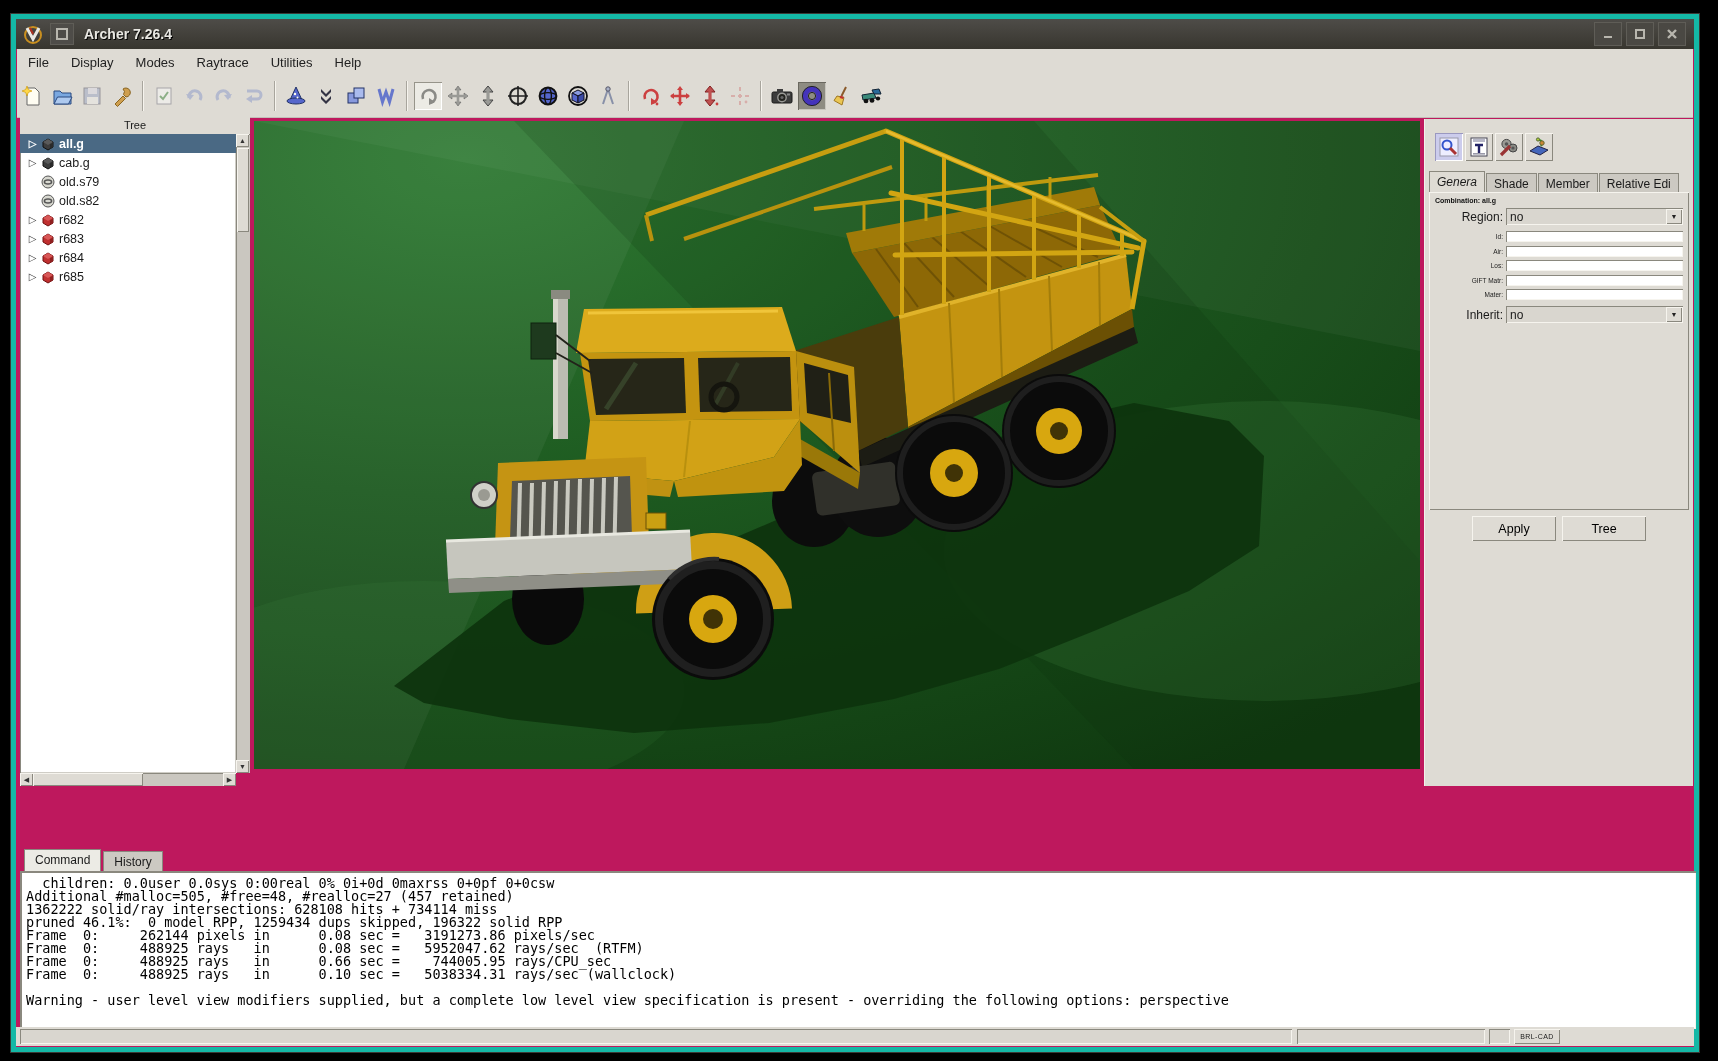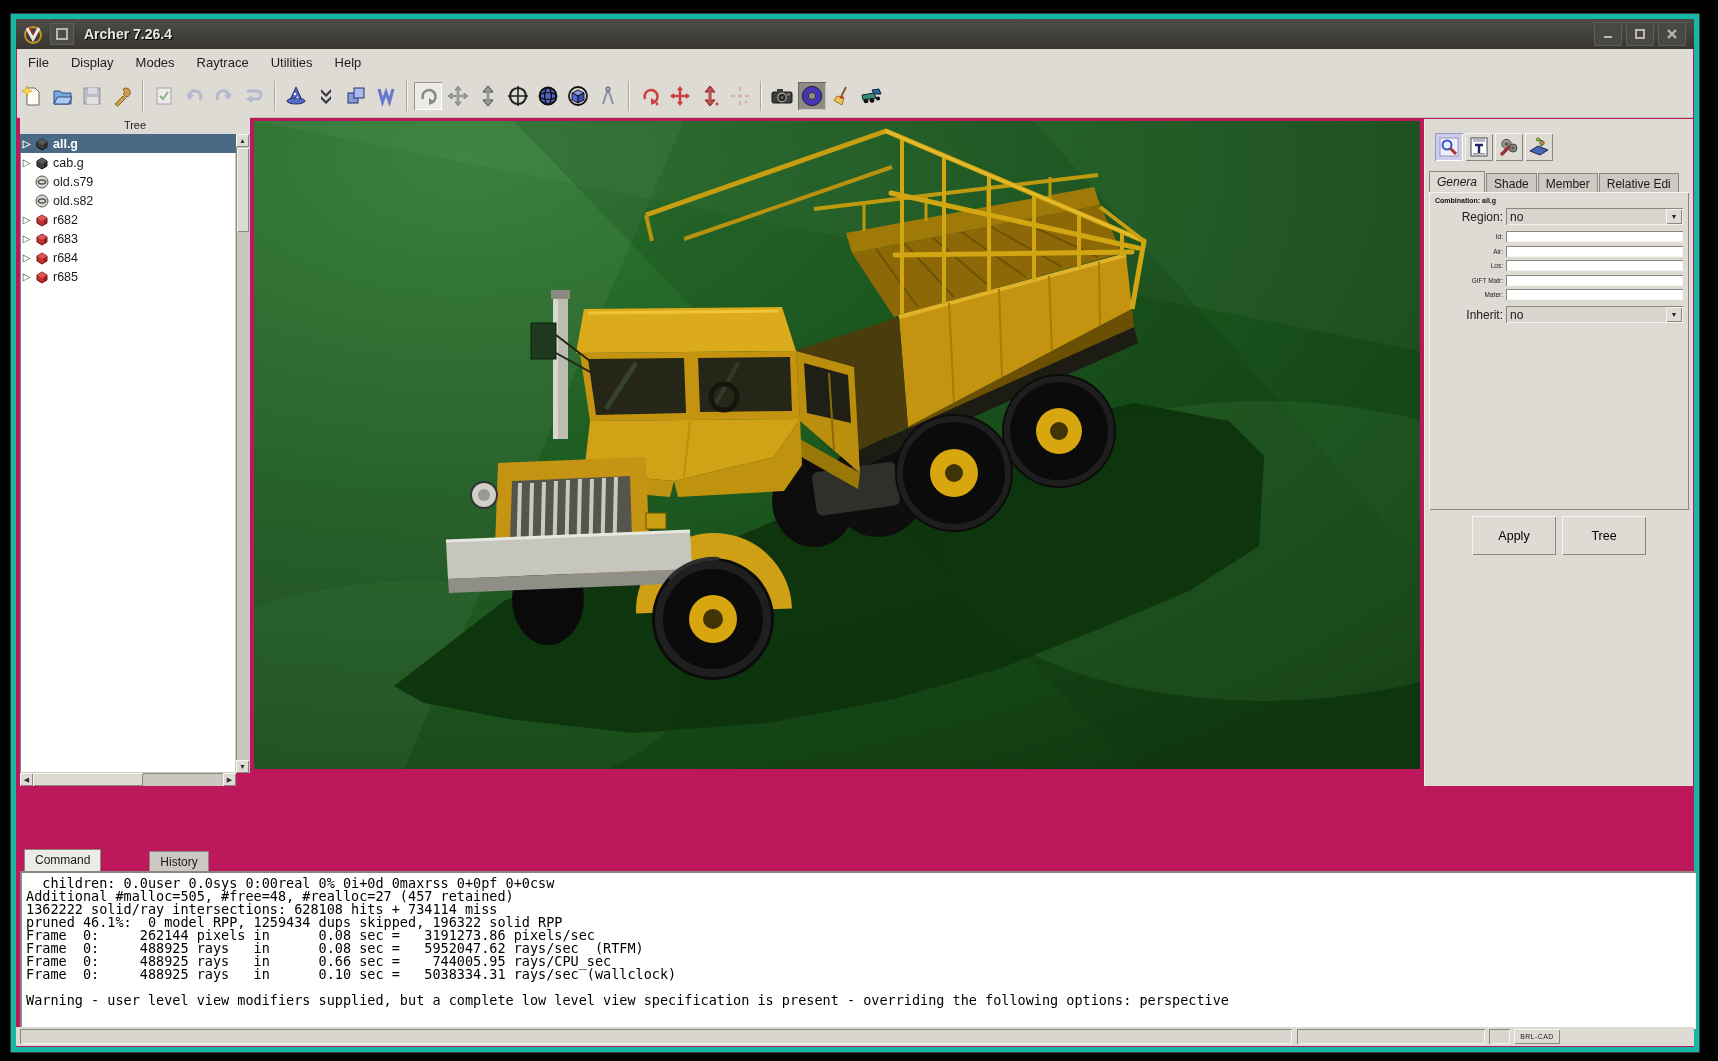--- a/index.html
+++ b/index.html
@@ -27,21 +27,21 @@
   .tbtn{width:28px;height:28px;display:flex;align-items:center;justify-content:center;margin:0 1px;}
   .tbtn.pressed{background:#ecebe5;box-shadow:inset 1px 1px 0 #96948a,inset -1px -1px 0 #fff;}
   .tbtn.dark{background:#8e8c82;box-shadow:inset 1px 1px 0 #6a685f,inset -1px -1px 0 #c8c6be;}
   .tbtn.disabled{opacity:.45;}
   .tsep{width:0;height:30px;border-left:1px solid #a8a59d;border-right:1px solid #f6f4ee;margin:0 5px;}
   
   .tree{position:absolute;left:4px;top:98px;width:230px;height:669px;}
   .treehdr{height:17px;text-align:center;font-size:11px;padding-top:2px;background:#dedbd4;}
   .treebody{position:absolute;left:0;top:17px;right:14px;bottom:13px;background:#fff;
             box-shadow:inset 1px 1px 0 #8a887e,inset -1px -1px 0 #cfcdc6;overflow:hidden;}
-  .trow{display:flex;align-items:center;height:19px;white-space:nowrap;}
+  .trow{display:flex;align-items:center;height:19px;padding-left:6px;white-space:nowrap;}
   .trow.sel{background:#4a6984;color:#fff;font-weight:bold;}
   .tw{width:13px;font-size:10px;color:#444;text-align:center;flex:none;}
   .trow.sel .tw{color:#fff;}
   .tw.exp::before{content:"\25B7";}
   .ticon{margin:0 4px 0 2px;flex:none;display:flex;}
   .tlabel{font-size:12.5px;}
   .vscroll{position:absolute;right:0;top:17px;width:14px;bottom:13px;background:#cac7c0;
            box-shadow:inset 1px 1px 0 #8a887e;}
   .hscroll{position:absolute;left:0;bottom:0;right:14px;height:13px;background:#cac7c0;
            box-shadow:inset 1px 1px 0 #8a887e;}
@@ -77,25 +77,25 @@
   .flabel.tiny{font-size:6.5px;}
   .combobox{flex:1;height:17px;background:#d9d6cf;box-shadow:inset 1px 1px 0 #8a887e,inset -1px -1px 0 #f6f4ee;
             display:flex;align-items:center;font-size:12px;padding-left:4px;position:relative;}
   .cbarrow{position:absolute;right:1px;top:1px;bottom:1px;width:16px;background:#dedbd4;
            box-shadow:inset 1px 1px 0 #f6f4ee,inset -1px -1px 0 #8a887e;display:flex;
            align-items:center;justify-content:center;font-size:7px;color:#222;}
   .cbarrow::before{content:"\25BC";}
   .tinput{flex:1;height:11px;border:none;background:#fff;
           box-shadow:inset 1px 1px 0 #8a887e,inset -1px -1px 0 #f6f4ee;font-size:10px;padding:0 2px;}
   .rbuttons{position:absolute;left:0;right:0;top:397px;display:flex;justify-content:center;gap:6px;}
-  .pbtn{width:84px;height:39px;background:#dedbd4;border:none;font-size:12.5px;
+  .pbtn{width:84px;height:25px;background:#dedbd4;border:none;font-size:12.5px;
         font-family:"Liberation Sans",sans-serif;
         box-shadow:inset 1px 1px 0 #f6f4ee,inset -1px -1px 0 #8a887e;}
   
-  .ctabs{position:absolute;left:8px;top:831px;display:flex;align-items:flex-end;height:21px;gap:46px;}
+  .ctabs{position:absolute;left:8px;top:831px;display:flex;align-items:flex-end;height:21px;}
   .ctab{padding:3px 10px 2px;font-size:12px;background:#ccc9c2;border:1px solid #8a887e;
         border-bottom:none;margin-right:2px;}
   .ctab.active{background:#ecebe5;padding-bottom:4px;}
   .console{position:absolute;left:4px;top:852px;width:1668px;height:152px;background:#fff;
            box-shadow:inset 2px 2px 0 #8a887e,inset -1px -1px 0 #f6f4ee;
            font-family:"DejaVu Sans Mono",monospace;font-size:13.5px;line-height:13px;
            padding:6px 2px 0 6px;overflow:hidden;}
   .cline{white-space:pre;height:13px;color:#000;}
   .promptrow{white-space:pre;height:13px;}
   .prompt{color:#8b1a1a;}

